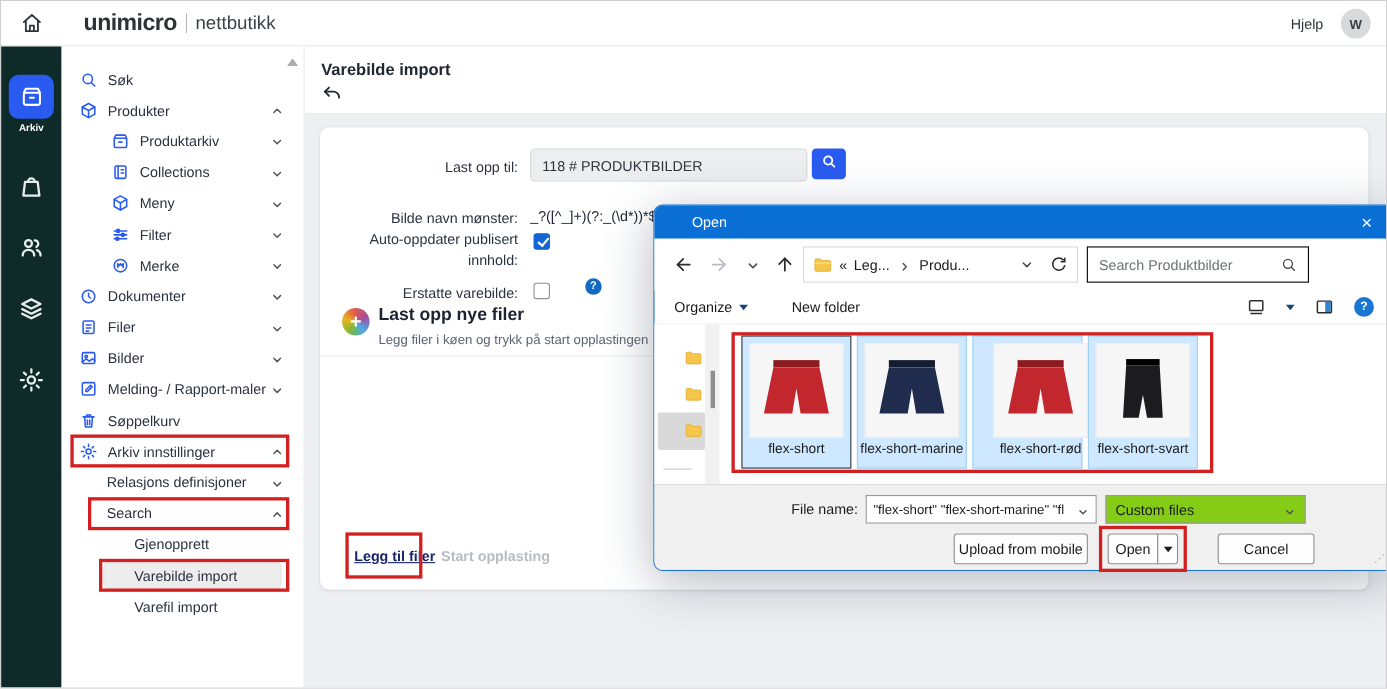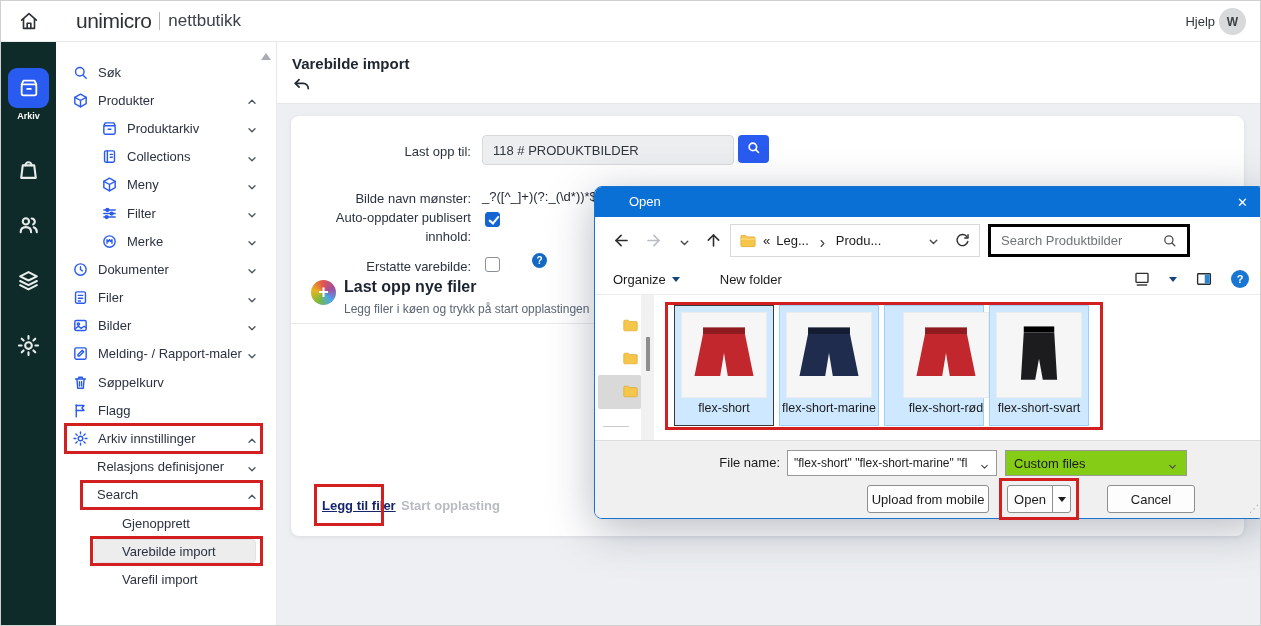--- a/index.html
+++ b/index.html
@@ -6,24 +6,24 @@
   body { background:#fff; font-family:"Liberation Sans", sans-serif; }
   .screen { position:relative; width:1261px; height:626px; background:#fff;
             border:1px solid #cfcfcf; overflow:hidden; font-family:"Liberation Sans", sans-serif; }
 
   
   .topbar { position:absolute; top:0; left:0; right:0; height:41px; background:#fff;
             border-bottom:1px solid #e6e8ea; z-index:5; }
   .home-btn { position:absolute; left:17px; top:9px; width:24px; height:24px; color:#2f3338; cursor:pointer; }
   .home-btn svg { width:22px; height:22px; }
   .logo { position:absolute; left:75px; top:8px; display:flex; align-items:center; gap:8px; }
-  .logo-primary { font-size:21px; font-weight:normal; letter-spacing:-0.5px; color:#2e3237; }
+  .logo-primary { font-size:21px; font-weight:bold; letter-spacing:-0.5px; color:#2e3237; }
   .logo-sep { width:1px; height:18px; background:#b6babd; }
   .logo-secondary { font-size:17px; color:#3d4248; }
-  .topbar-right { position:absolute; right:14px; top:0; height:41px; display:flex; align-items:center; gap:4px; }
+  .topbar-right { position:absolute; right:14px; top:0; height:41px; display:flex; align-items:center; gap:16px; }
   .help-link { font-size:13px; color:#30353b; cursor:pointer; }
   .avatar { width:27px; height:27px; border-radius:50%; background:#d8d9da; color:#3c4045;
             display:flex; align-items:center; justify-content:center; font-size:12px; font-weight:bold; cursor:pointer; }
 
   
   .rail { position:absolute; top:41px; left:0; width:55px; bottom:0; background:#0e2b29; z-index:4; }
   .rail-active { position:absolute; left:7px; top:26px; width:41px; text-align:center; cursor:pointer; }
   .rail-tile { width:41px; height:40px; border-radius:9px; background:#2a5bf0; color:#fff;
                display:flex; align-items:center; justify-content:center; }
   .rail-tile svg { width:22px; height:22px; }
@@ -110,21 +110,21 @@
   .addr-bar { position:absolute; left:135px; top:7px; width:250px; height:33px; border:1px solid #d9d9d9;
               background:#fff; display:flex; align-items:center; padding:0 8px; gap:6px; cursor:text; }
   .addr-bar svg.folder { width:18px; height:18px; flex:0 0 auto; }
   .addr-text { font-size:13px; color:#1b1b1b; white-space:nowrap; }
   .addr-crumb-sep { width:11px; height:11px; color:#4a4a4a; margin:0 2px; }
   .addr-crumb-sep svg { width:11px; height:11px; }
   .addr-chev { margin-left:auto; width:13px; height:13px; color:#4a4a4a; cursor:pointer; }
   .addr-chev svg { width:13px; height:13px; }
   .addr-refresh { width:17px; height:17px; color:#2c2c2c; margin-left:8px; cursor:pointer; }
   .addr-refresh svg { width:17px; height:17px; }
-  .search-box { position:absolute; left:393px; top:7px; width:202px; height:33px; border:3px solid #000000;
+  .search-box { position:absolute; left:393px; top:7px; width:202px; height:33px; border:1px solid #000000;
                 background:#fff; display:flex; align-items:center; padding:0 10px; cursor:text; }
   .search-ph { font-size:13px; color:#6f7377; }
   .search-box .mag { margin-left:auto; width:15px; height:15px; color:#4a4a4a; }
   .search-box .mag svg { width:15px; height:15px; }
   .dlg-toolbar { position:absolute; top:77px; left:0; right:0; height:31px; border-bottom:1px solid #ececec;
                  display:flex; align-items:center; }
   .tb-item { font-size:13px; color:#1b1b1b; cursor:pointer; display:flex; align-items:center; gap:6px; }
   .tb-organize { margin-left:18px; }
   .tb-caret { width:0; height:0; border-left:4px solid transparent; border-right:4px solid transparent;
               border-top:5px solid #15447e; }
@@ -348,27 +348,20 @@
         <div class="side-row lvl0">
           <span class="s-icon"><svg viewBox="0 0 24 24" fill="none" stroke="currentColor" stroke-width="2" stroke-linecap="round" stroke-linejoin="round">
               <path d="M5 7h14M9.5 7V4.5h5V7"></path>
               <path d="M7 7l1 13h8l1-13"></path>
               <path d="M10.5 11v6M13.5 11v6"></path>
             </svg></span>
           <span class="s-label">Søppelkurv</span>
         </div>
         <div class="side-row lvl0">
           <span class="s-icon"><svg viewBox="0 0 24 24" fill="none" stroke="currentColor" stroke-width="2" stroke-linecap="round" stroke-linejoin="round">
-              <path d="M6 21V4"></path>
-              <path d="M6 5h11l-3 3.5L17 12H6"></path>
-            </svg></span>
-          <span class="s-label">Flagg</span>
-        </div>
-        <div class="side-row lvl0">
-          <span class="s-icon"><svg viewBox="0 0 24 24" fill="none" stroke="currentColor" stroke-width="2" stroke-linecap="round" stroke-linejoin="round">
               <circle cx="12" cy="12" r="3.2"></circle>
               <path d="M12 2.8v2.6M12 18.6v2.6M2.8 12h2.6M18.6 12h2.6M5.5 5.5l1.8 1.8M16.7 16.7l1.8 1.8M18.5 5.5l-1.8 1.8M7.3 16.7l-1.8 1.8"></path>
             </svg></span>
           <span class="s-label">Arkiv innstillinger</span>
           <span class="s-chev"><svg viewBox="0 0 24 24" fill="none" stroke="currentColor" stroke-width="2.6" stroke-linecap="round" stroke-linejoin="round">
               <path d="M6 14.5l6-6 6 6"></path>
             </svg></span>
           <div class="red-frame" style="left: 8px;"></div>
         </div>
         <div class="side-row lvl1 noicon">

